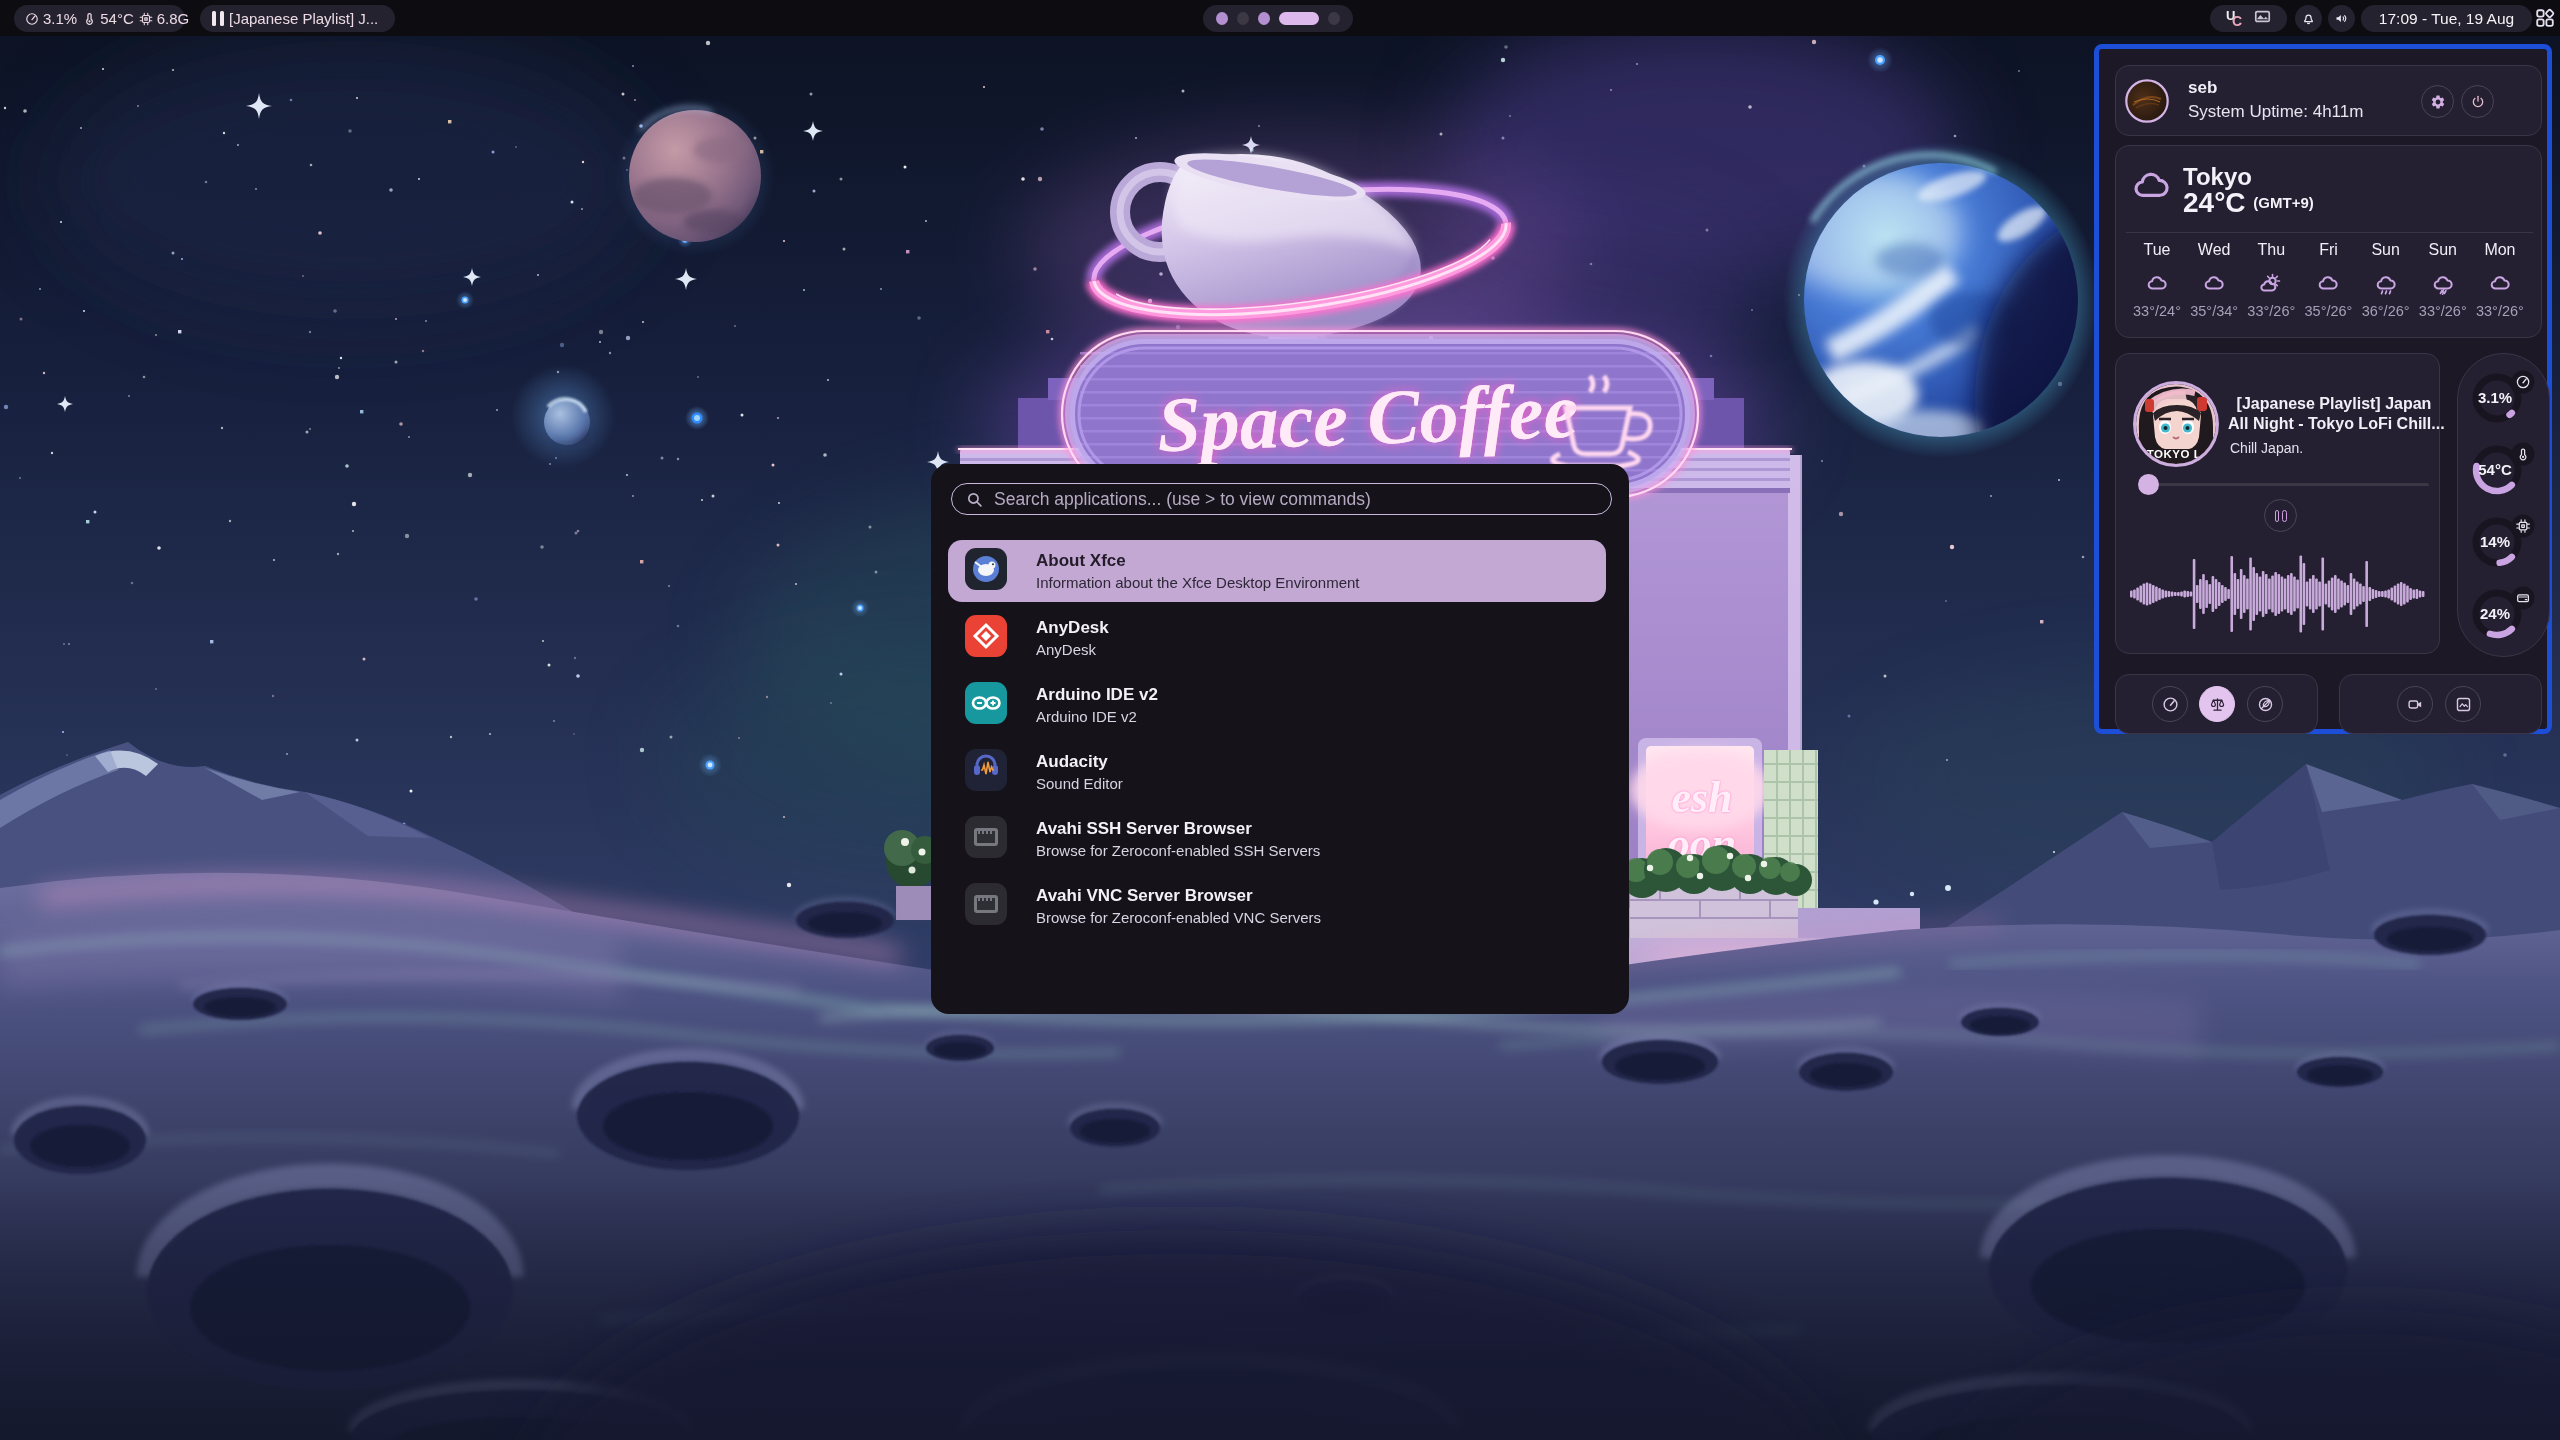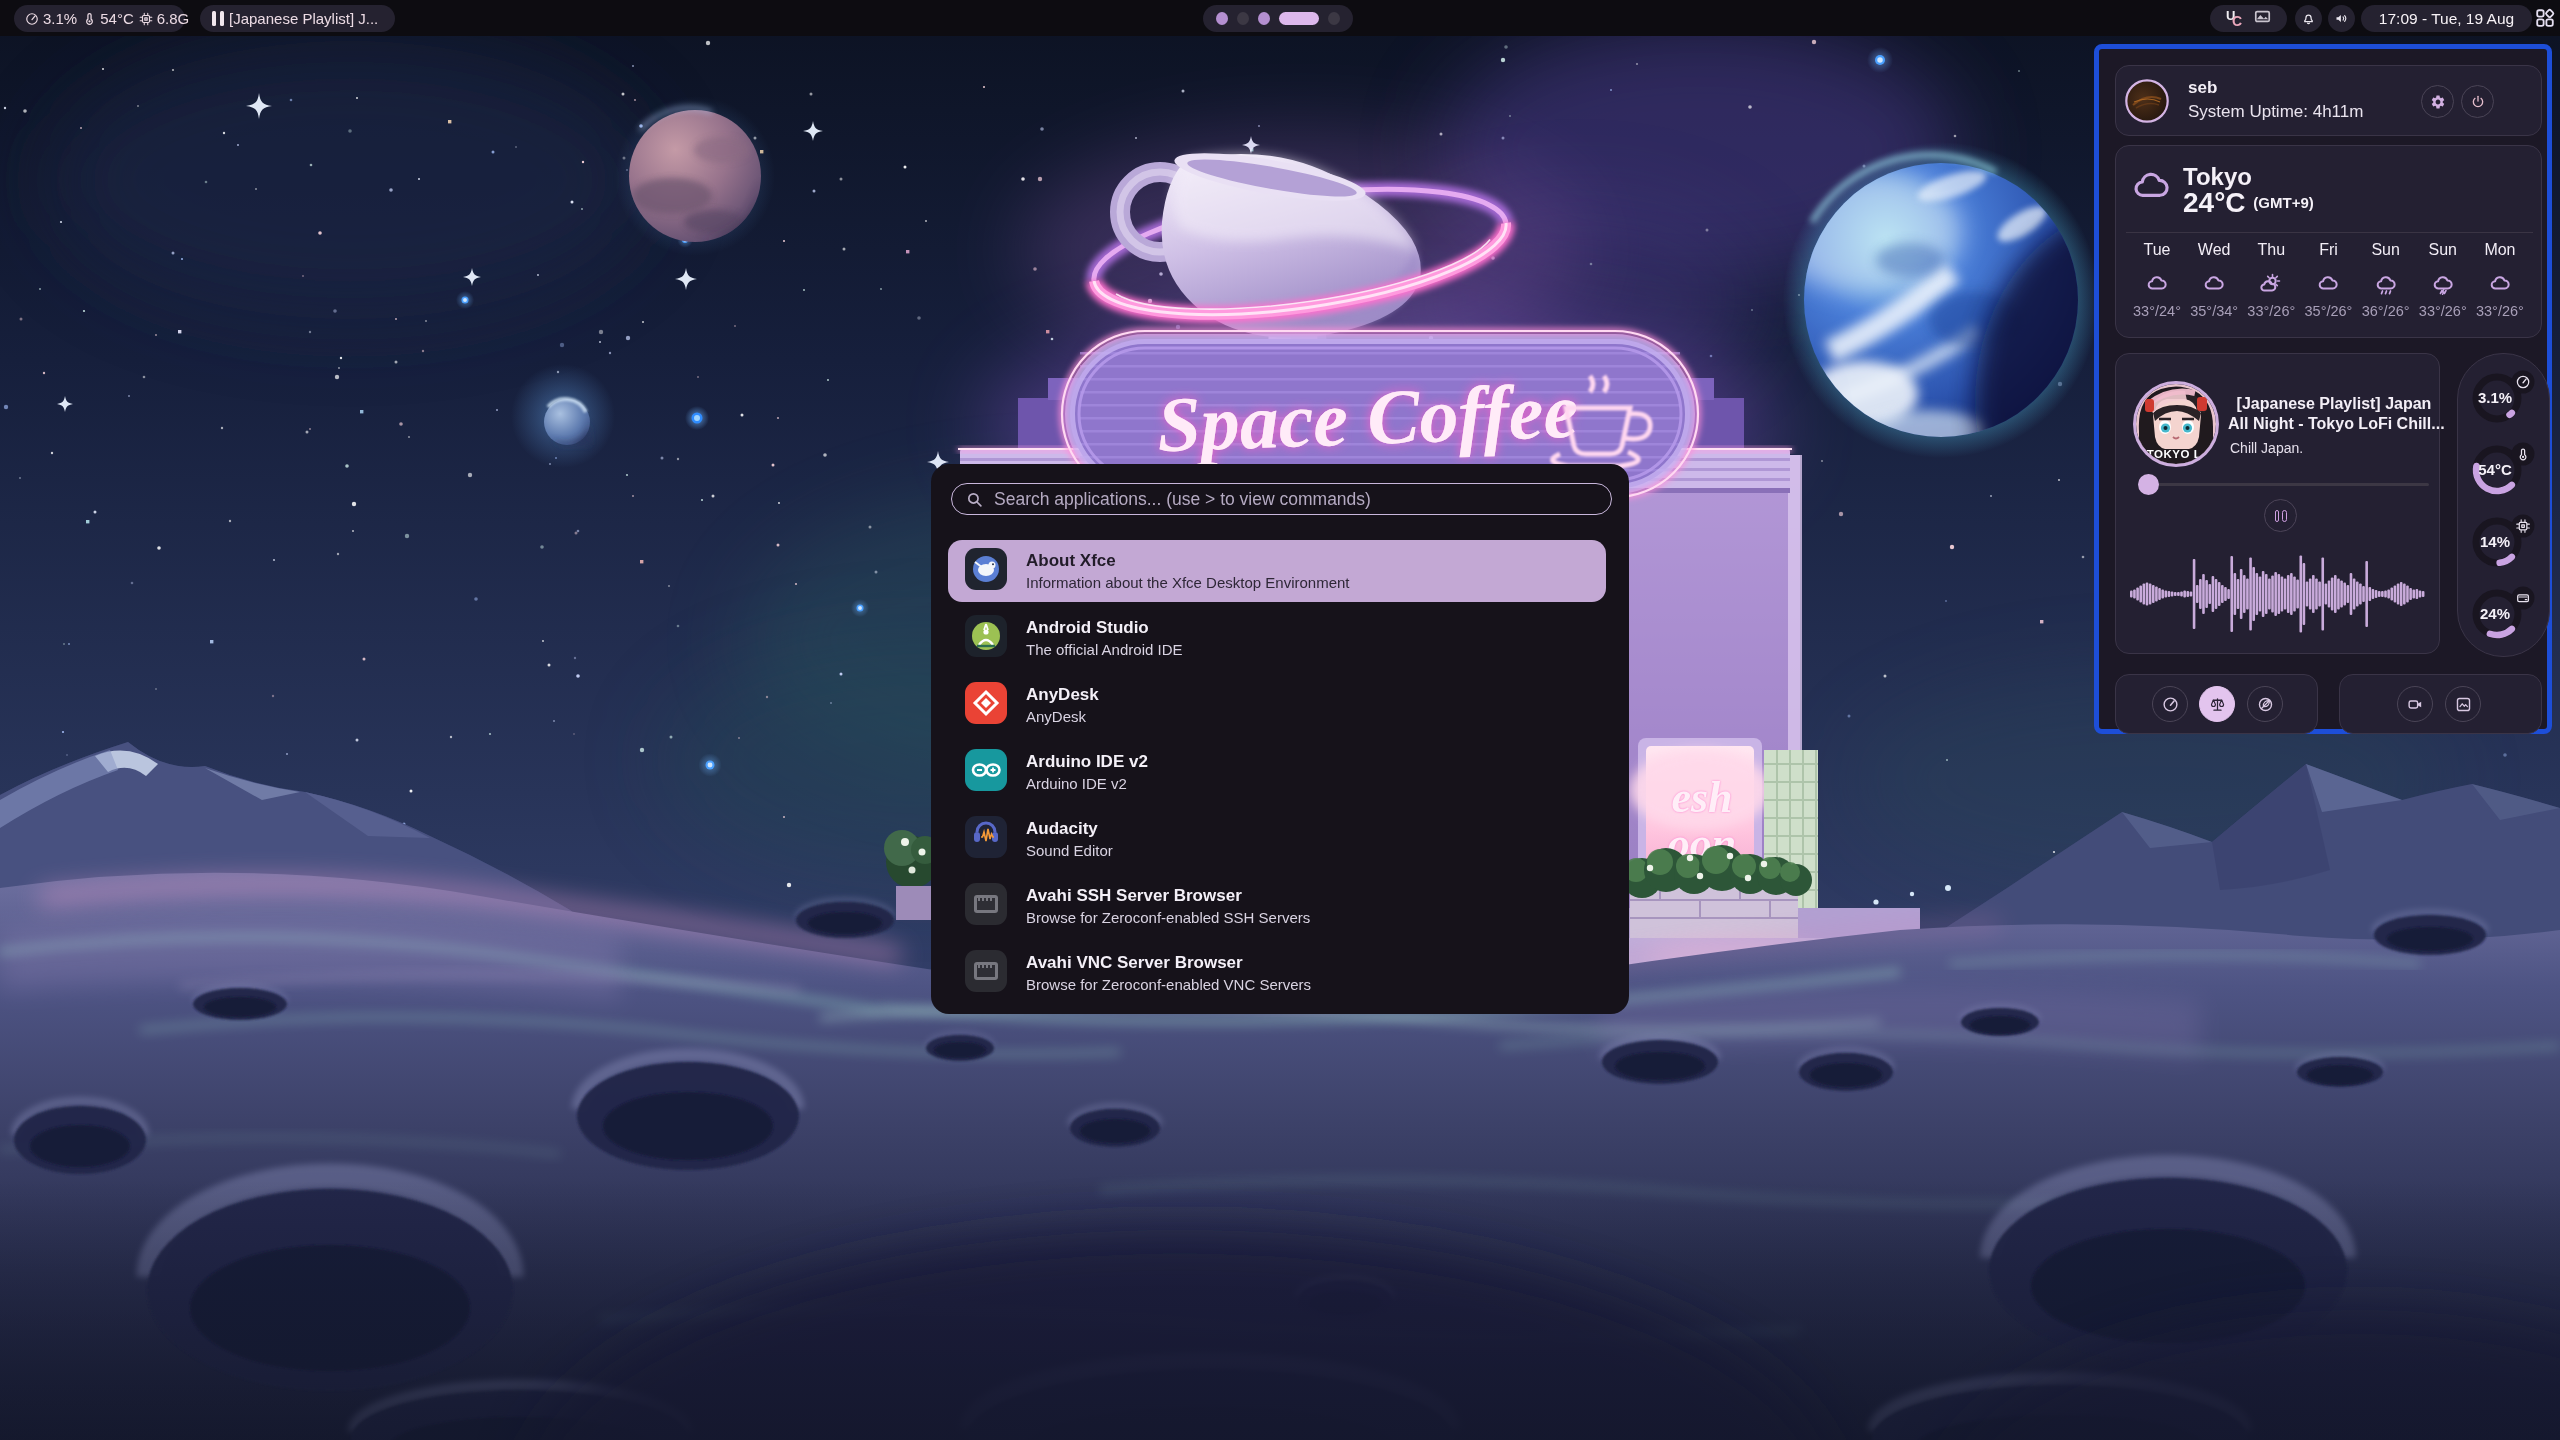--- a/index.html
+++ b/index.html
@@ -2,21 +2,21 @@
 <html><head><meta charset="utf-8"><style>
 *{margin:0;padding:0;box-sizing:border-box}
 html,body{width:2560px;height:1440px;overflow:hidden;background:#1a2140;font-family:"Liberation Sans",sans-serif}
 #stage{position:absolute;left:0;top:0;width:2560px;height:1440px}
 #bar{position:absolute;left:0;top:0;width:2560px;height:36px;background:#0d0c11}
 .pill{position:absolute;top:5px;height:27px;border-radius:13.5px;background:#252230}
 .circ{position:absolute;top:5px;width:27px;height:27px;border-radius:50%;background:#252230;display:flex;align-items:center;justify-content:center}
 .dot{width:13px;height:13px;border-radius:50%;display:inline-block}
 #launcher{position:absolute;left:931px;top:464px;width:698px;height:550px;background:#16121a;border-radius:18px}
 #search{position:absolute;left:20px;top:19px;width:661px;height:32px;border:1.6px solid #c9b7dc;border-radius:16px;display:flex;align-items:center;gap:11px;padding:0 14px;color:#b5aac2;font-size:17.5px}
-.row{position:absolute;left:17px;width:658px;height:62px;border-radius:14px;display:flex;align-items:center;padding:0 17px;gap:19px}
+.row{position:absolute;left:17px;width:658px;height:62px;border-radius:14px;display:flex;align-items:center;padding:0 17px;gap:29px}
 .row:nth-of-type(2){top:76px}.row:nth-of-type(3){top:143px}.row:nth-of-type(4){top:210px}.row:nth-of-type(5){top:277px}.row:nth-of-type(6){top:344px}.row:nth-of-type(7){top:411px}.row:nth-of-type(8){top:478px}
 .row.sel{background:#c3a8d4}
 .row .t1{font-weight:bold;font-size:17px;color:#f4f0f8;margin-bottom:3px}
 .row .t2{font-size:15px;color:#d9d3e2}
 .row.sel .t1{color:#221c29}.row.sel .t2{color:#2e2737}
 #panel{position:absolute;left:2094px;top:44px;width:458px;height:690px;background:#1c1826;border-radius:8px;border:5px solid #1d4ed8}
 .card{position:absolute;background:#242032;border:1.2px solid #3a3447;border-radius:14px}
 .cbtn{position:absolute;width:33px;height:33px;border-radius:50%;border:1.2px solid #4a4456;display:flex;align-items:center;justify-content:center}
 .bbtn{position:absolute;top:11px;width:36px;height:36px;border-radius:50%;border:1.2px solid #4a4456;display:flex;align-items:center;justify-content:center}
 #days{position:absolute;left:6px;top:95px;right:6px;display:flex;justify-content:space-between;padding:0 10px}
@@ -843,34 +843,20 @@
             <circle cx="28" cy="16.2" r="1" fill="#27324a"></circle>
             <path d="M10 14l8 6" stroke="#f4f6fa" stroke-width="2"></path>
           </svg></div>
   <div class="txt">
           <div class="t1">About Xfce</div>
           <div class="t2">Information about the Xfce Desktop Environment</div>
         </div>
 </div>
 <div class="row">
   <div class="appic"><svg width="42" height="42" viewBox="0 0 42 42">
-            <rect width="42" height="42" rx="11" fill="#1d222b"></rect>
-            <circle cx="21" cy="21" r="14" fill="#9cc153"></circle>
-            <path d="M21 9 L23 15 M21 9 L19 15" stroke="#fff" stroke-width="1.8"></path>
-            <circle cx="21" cy="17" r="2.6" fill="#fff"></circle>
-            <path d="M14 30 Q21 20 28 30" fill="none" stroke="#fff" stroke-width="2.4"></path>
-            <path d="M12 31 L30 31" stroke="#2c6e4f" stroke-width="2.4"></path>
-          </svg></div>
-  <div class="txt">
-          <div class="t1">Android Studio</div>
-          <div class="t2">The official Android IDE</div>
-        </div>
-</div>
-<div class="row">
-  <div class="appic"><svg width="42" height="42" viewBox="0 0 42 42">
             <rect width="42" height="42" rx="11" fill="#ea4335"></rect>
             <path d="M21 10 L32 21 L21 32 L10 21Z" fill="none" stroke="#fff" stroke-width="3"></path>
             <path d="M21 16 L26 21 L21 26 L16 21Z" fill="#fff"></path>
           </svg></div>
   <div class="txt">
           <div class="t1">AnyDesk</div>
           <div class="t2">AnyDesk</div>
         </div>
 </div>
 <div class="row">

